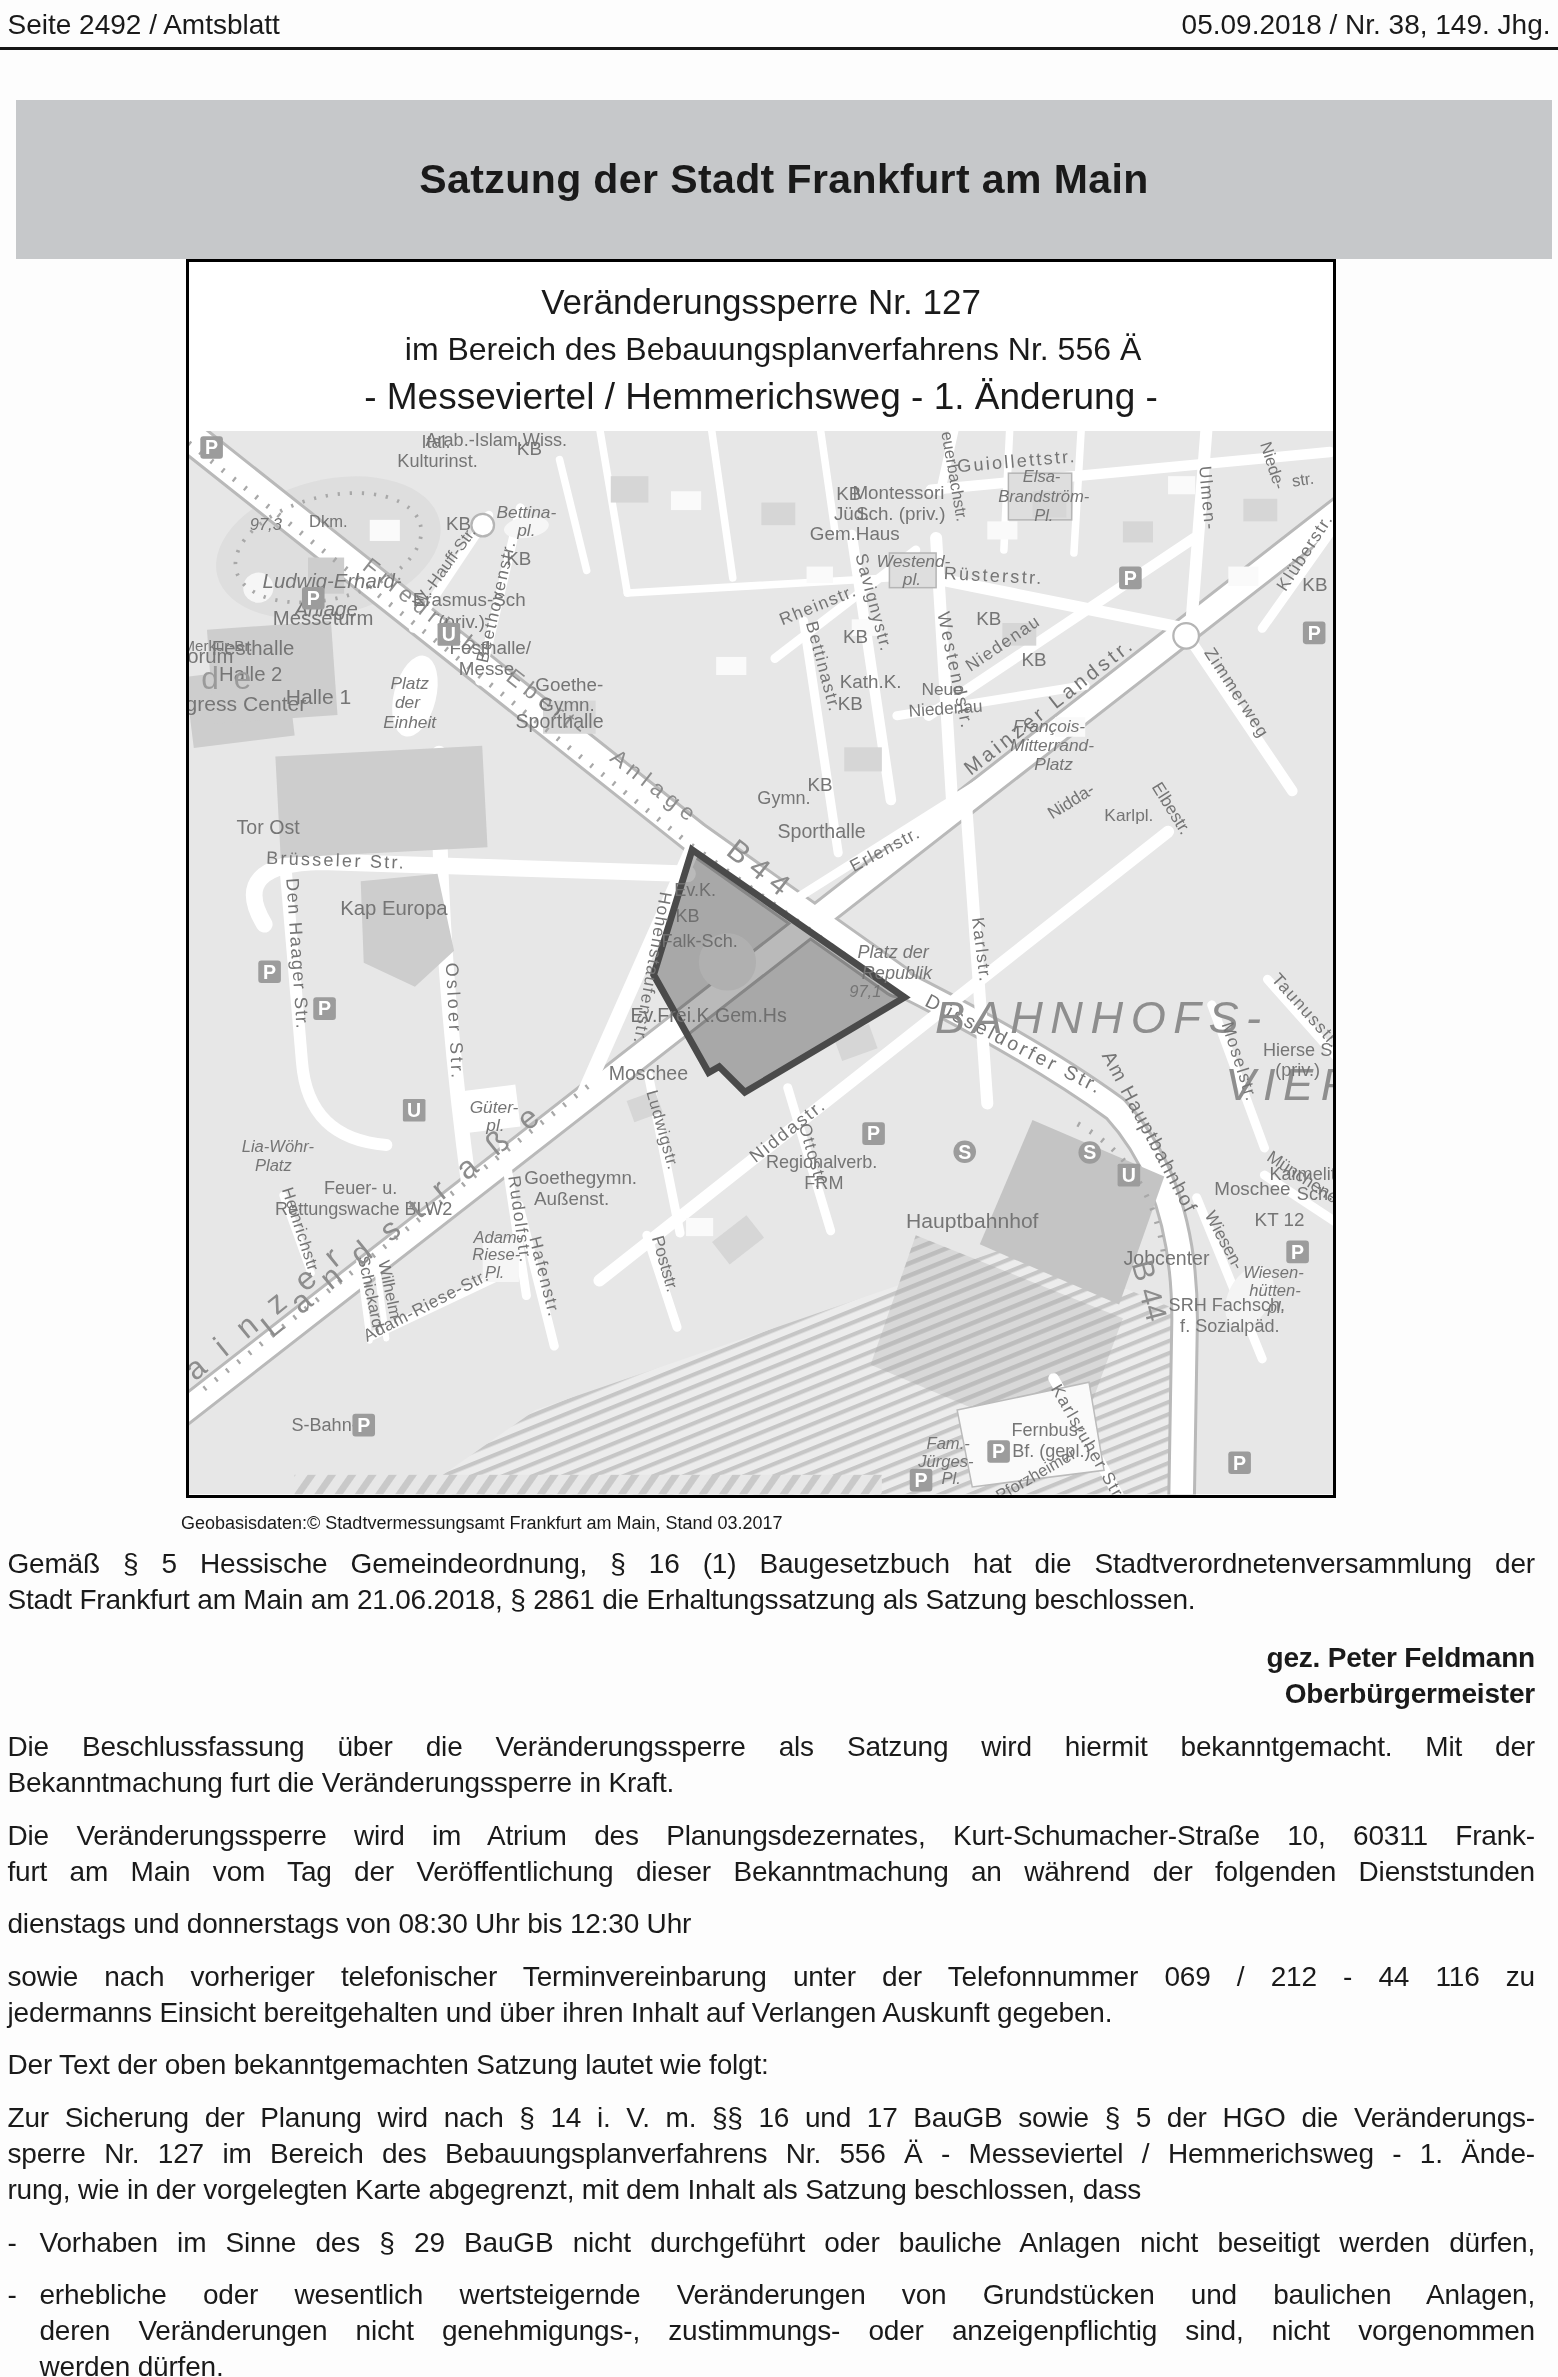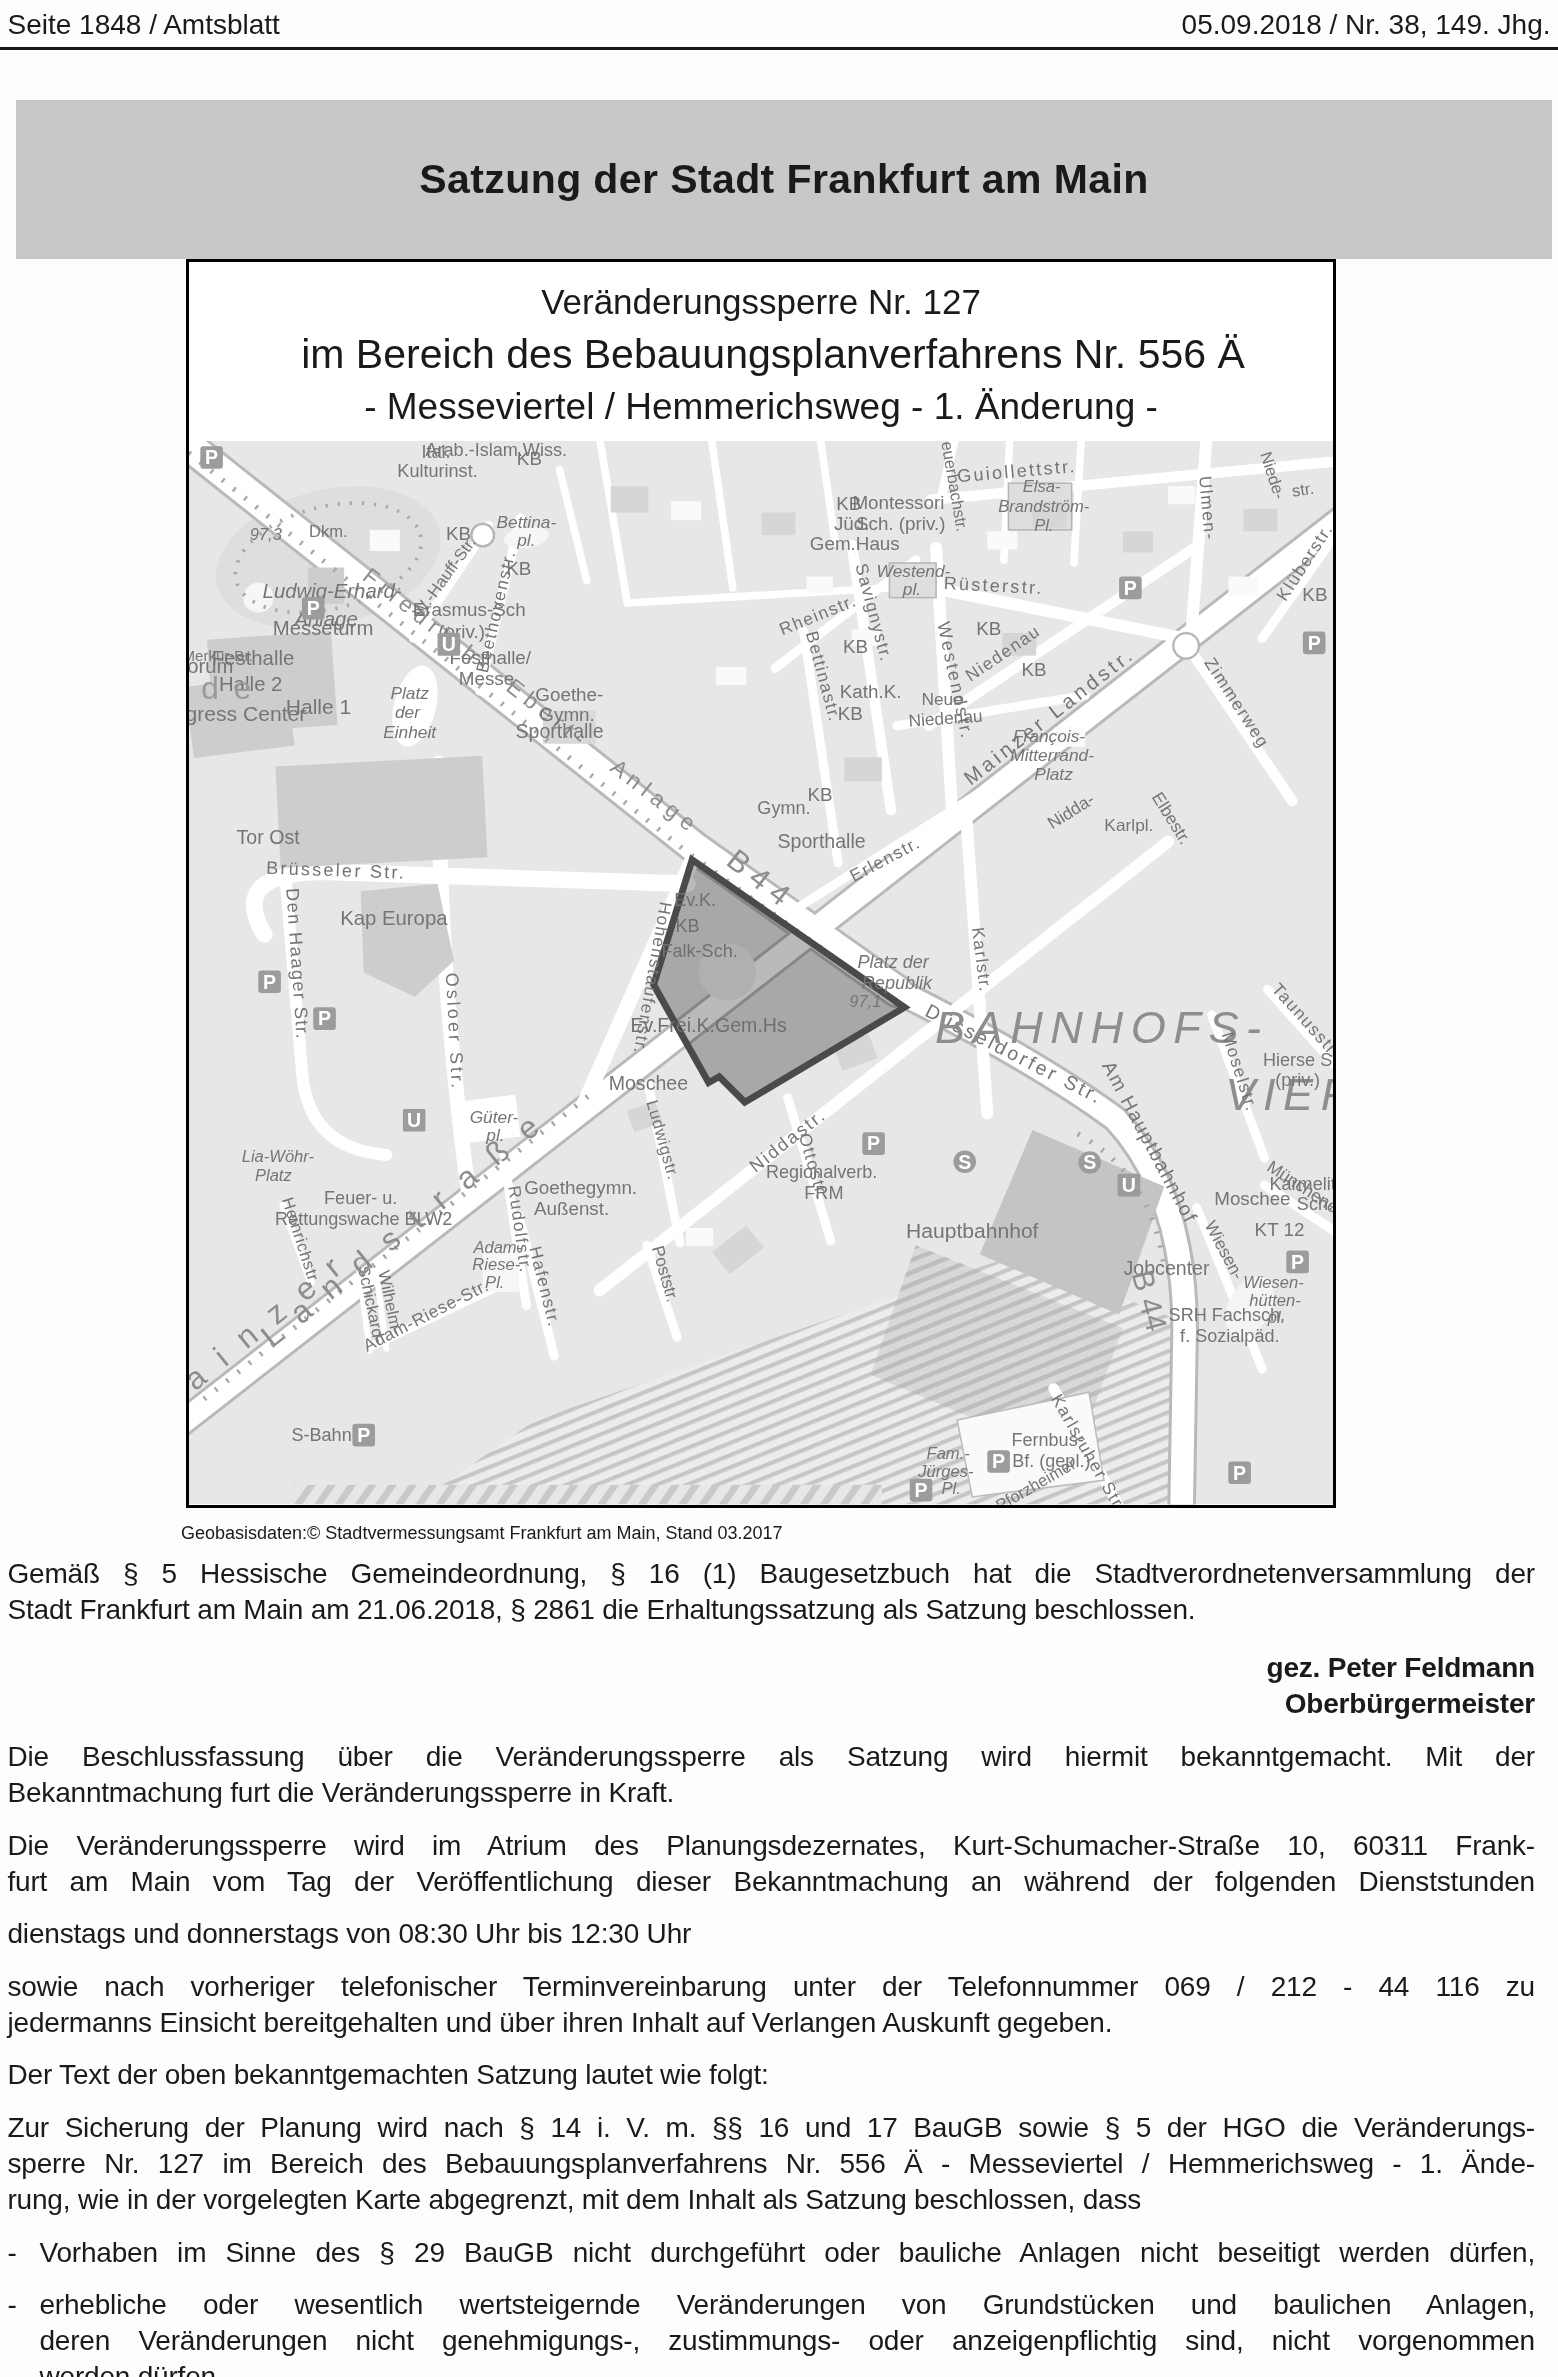--- a/index.html
+++ b/index.html
@@ -9,21 +9,21 @@
   .hdr{display:flex;justify-content:space-between;align-items:flex-end;
        padding:9px 7.5px 6px 7.5px;font-size:28px;border-bottom:3px solid #161616;}
   
   .banner{margin:50px 6px 0 16px;height:159px;background:#c6c8ca;
           display:flex;align-items:center;justify-content:center;}
   .banner span{font-size:41px;font-weight:bold;letter-spacing:0.4px;}
   
   .map-box{margin:34px 0 0 186px;width:1144px;border:3.8px solid #000;background:#fff;}
   .map-title{text-align:center;}
   .mt1{font-size:35px;margin-top:19.6px;}
-  .mt2{font-size:41px;margin-top:9.8px;padding-left:24px;}
+  .mt2{font-size:32px;margin-top:9.8px;padding-left:24px;}
   .mt3{font-size:37px;margin:7.5px 0 13.5px 0;}
   .map-wrap{font-size:0;line-height:0;}
   .map-wrap svg{display:block;width:100%;height:auto;}
   
   .caption{margin:15px 0 0 181px;font-size:18px;}
   
   .bodytext{margin:12px 23px 0 7.5px;font-size:28px;line-height:36px;letter-spacing:-0.2px;}
   .blk{margin:0;}
   .blk + .blk{margin-top:16.6px;}
   .blk.sig{text-align:right;font-weight:bold;margin-top:22.6px;margin-bottom:4.5px;}
@@ -32,21 +32,21 @@
   .bullet{position:relative;padding-left:32px;}
   .bullet .dash{position:absolute;left:0;top:0;}
   svg text{font-family:"Liberation Sans",sans-serif;}
 </style>
 </head>
 <body>
 
 <div class="page">
 
   <header class="hdr">
-    <span>Seite 1848 / Amtsblatt</span>
+    <span>Seite 2492 / Amtsblatt</span>
     <span>05.09.2018 / Nr. 38, 149. Jhg.</span>
   </header>
 
   <div class="banner">
     <span>Satzung der Stadt Frankfurt am Main</span>
   </div>
 
   <figure class="map-box" style="margin-block:0">
     <div class="map-title">
       <div class="mt1">Veränderungssperre Nr. 127</div>

